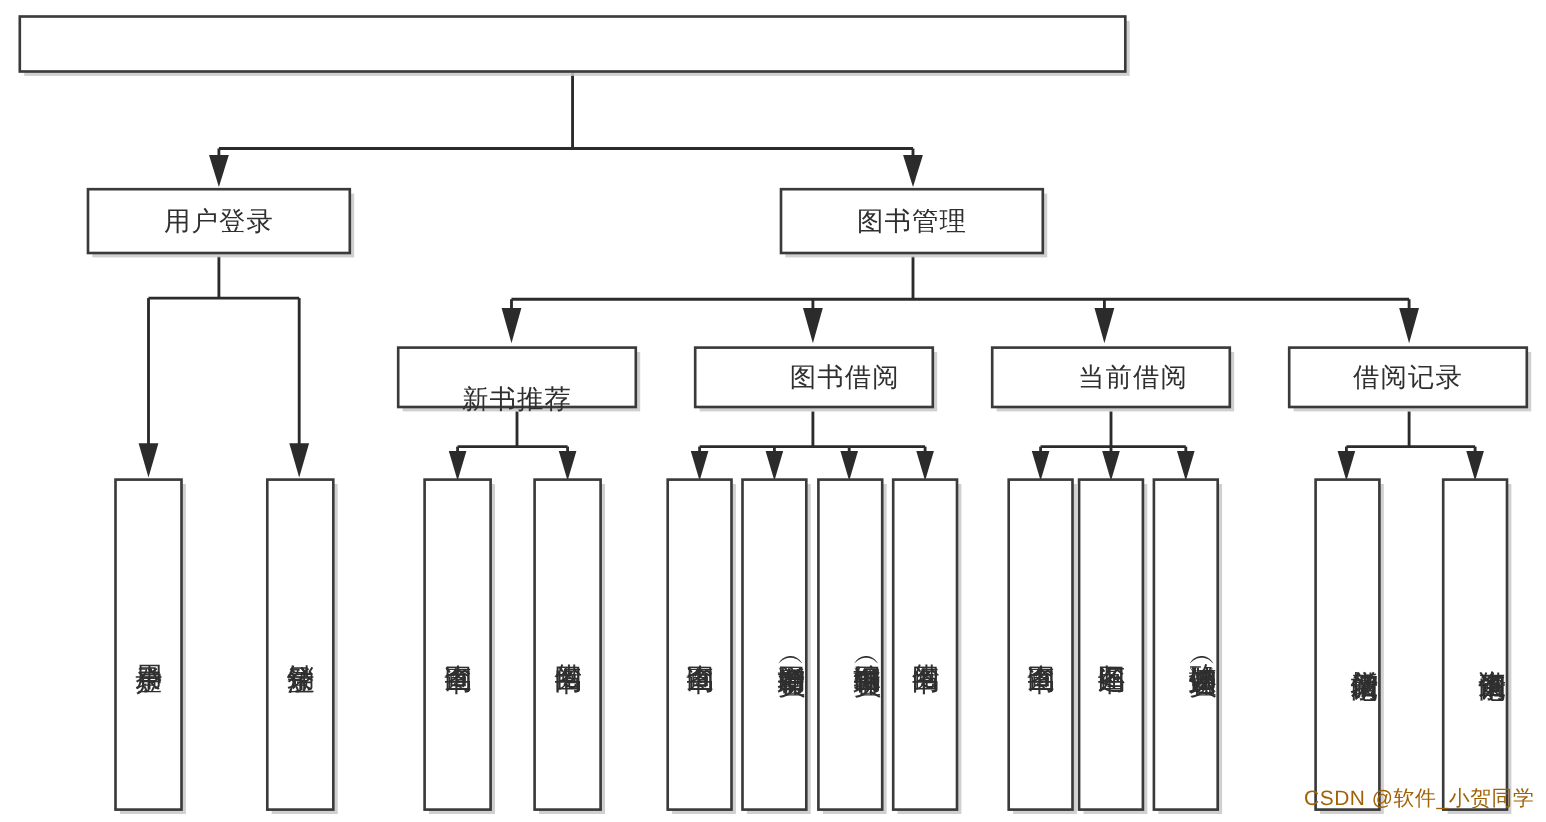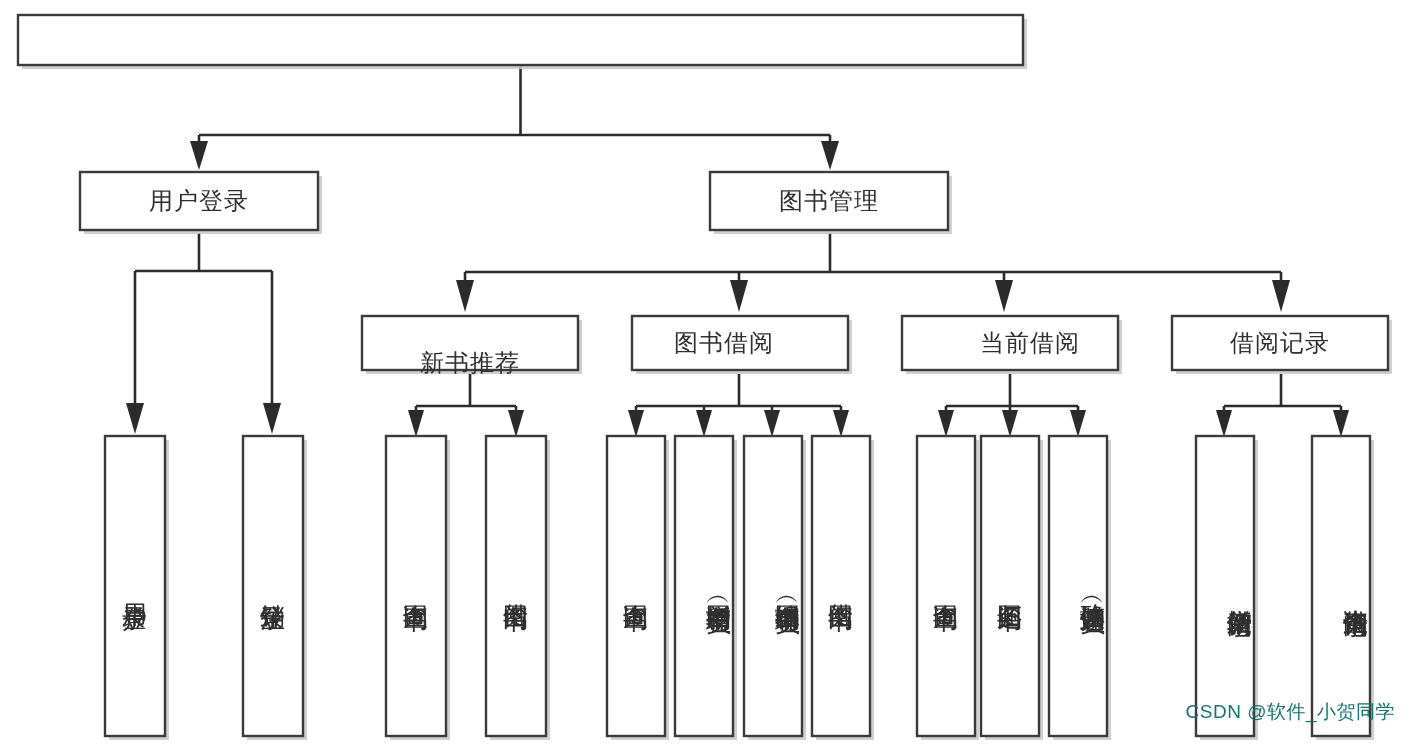--- a/index.html
+++ b/index.html
@@ -67,23 +67,23 @@
     justify-content: center;
     font-size: 24px;
     color: #2f2f2f;
     letter-spacing: 1px;
     font-family: "Liberation Sans", "DejaVu Sans", sans-serif;
     pointer-events: none;
   }
   .watermark {
     position: absolute;
     right: 10px;
-    bottom: 22px;
+    bottom: 8px;
     font-size: 19px;
-    color: #0f766e;
+    color: #a16207;
     font-family: "Liberation Sans", "DejaVu Sans", sans-serif;
     letter-spacing: 0.5px;
     pointer-events: none;
     white-space: nowrap;
   }
 </style>
 </head>
 <body>
 
 <div id="diagram-root">
@@ -225,21 +225,21 @@
 
     <rect class="node-shadow" x="1316" y="440" width="58" height="300"></rect>
     <rect class="node-box" x="1312" y="436" width="58" height="300"></rect>
   </svg>
 
 
   <div class="hlabel-wrap" style="left:80px; top:172px; width:238px; height:58px;">用户登录</div>
   <div class="hlabel-wrap" style="left:710px; top:172px; width:238px; height:58px;">图书管理</div>
 
   <div class="hlabel-wrap" style="left:362px; top:316px; width:216px; height:54px;margin-top:20px;">新书推荐</div>
-  <div class="hlabel-wrap" style="left:632px; top:316px; width:184px; height:54px;">图书借阅</div>
+  <div class="hlabel-wrap" style="left:632px; top:316px; width:184px; height:54px;padding-left:44px;">图书借阅</div>
   <div class="hlabel-wrap" style="left:902px; top:316px; width:216px; height:54px;padding-left:20px;">当前借阅</div>
   <div class="hlabel-wrap" style="left:1172px; top:316px; width:216px; height:54px;">借阅记录</div>
 
   <div class="vlabel-wrap" style="left:105px; top:436px; width:60px; height:300px;">用户登录</div>
   <div class="vlabel-wrap" style="left:243px; top:436px; width:60px; height:300px;">注销登录</div>
   <div class="vlabel-wrap" style="left:386px; top:436px; width:60px; height:300px;">查询图书</div>
   <div class="vlabel-wrap" style="left:486px; top:436px; width:60px; height:300px;">借阅图书</div>
   <div class="vlabel-wrap" style="left:607px; top:436px; width:58px; height:300px;">查询图书</div>
   <div class="vlabel-wrap" style="left:675px; top:440px; width:58px; height:296px; align-items:flex-start;">新增图书（管理员）</div>
   <div class="vlabel-wrap" style="left:744px; top:440px; width:58px; height:296px; align-items:flex-start;">编辑图书（管理员）</div>

